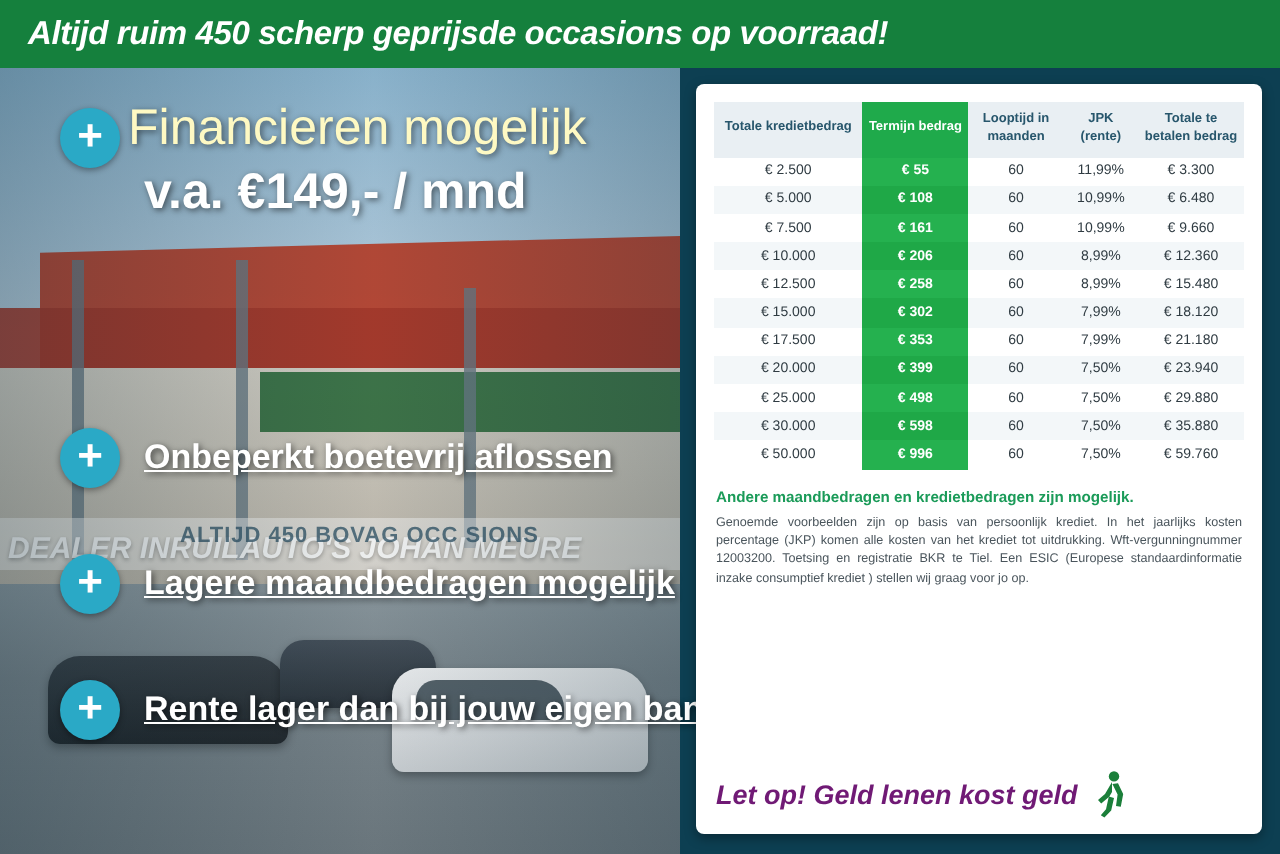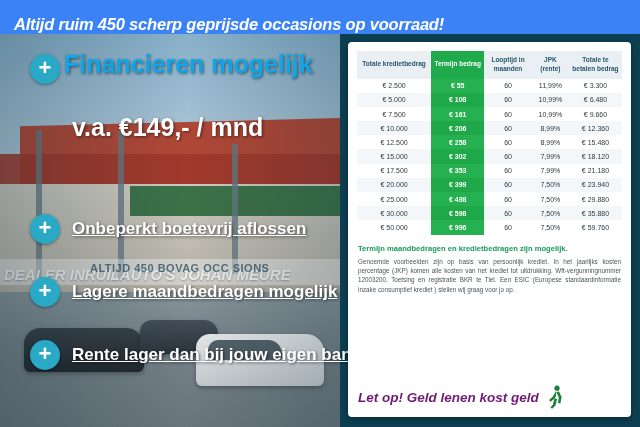--- a/index.html
+++ b/index.html
@@ -20,23 +20,23 @@
     overflow: hidden;
     background: #0d3f52;
   }
 
   
   .banner {
     position: absolute;
     left: 0; top: 0;
     width: 640px;
     height: 34px;
-    background: #3b82f6;
+    background: #15803d;
     display: flex;
-    align-items: flex-end;
+    align-items: center;
   }
   .banner-text {
     color: #ffffff;
     font-size: 16.5px;
     font-weight: bold;
     font-style: italic;
     letter-spacing: -0.2px;
     padding-left: 14px;
     white-space: nowrap;
   }
@@ -129,36 +129,35 @@
   
   .left-content {
     position: absolute;
     left: 0; top: 34px;
     width: 345px;
     height: 393px;
   }
   .headline {
     position: absolute;
     left: 64px; top: 16px;
-    color: #0ea5e9;
+    color: #fef9c3;
     font-size: 25px;
-    font-weight: bold;
+    font-weight: normal;
     text-shadow: 1px 1px 3px rgba(0,0,0,.55);
     white-space: nowrap;
     text-align: center;
   }
   .subheadline {
     position: absolute;
     left: 72px; top: 48px;
     color: #ffffff;
     font-size: 25px;
     font-weight: bold;
     text-shadow: 1px 1px 3px rgba(0,0,0,.55);
     white-space: nowrap;
-    margin-top: 31px;
   }
   .bullet-row {
     position: absolute;
     left: 30px;
     display: flex;
     align-items: center;
   }
   .bullet-icon {
     width: 30px; height: 30px;
     border-radius: 50%;
@@ -409,21 +408,21 @@
           <tr>
             <td>€ 50.000</td>
             <td class="hl">€ 996</td>
             <td>60</td>
             <td>7,50%</td>
             <td>€ 59.760</td>
           </tr>
         </tbody>
     </table>
 
-    <div class="note-title">Termijn maandbedragen en kredietbedragen zijn mogelijk.</div>
+    <div class="note-title">Andere maandbedragen en kredietbedragen zijn mogelijk.</div>
     <div class="note-body">Genoemde voorbeelden zijn op basis van persoonlijk krediet. In het jaarlijks kosten percentage (JKP) komen alle kosten van het krediet tot uitdrukking. Wft-vergunningnummer 12003200. Toetsing en registratie BKR te Tiel. Een ESIC (Europese standaardinformatie inzake consumptief krediet ) stellen wij graag voor jo op.</div>
 
     <div class="warn">
       <div class="warn-text">Let op! Geld lenen kost geld</div>
       <svg class="warn-icon" viewBox="0 0 20 24">
         <circle cx="12" cy="3.2" r="2.6" fill="#1b7f3a"></circle>
         <path d="M11 6 L7.5 12 L4 15 L5.6 16.8 L9.6 13.4 L11 11 Z" fill="#1b7f3a"></path>
         <path d="M11.2 7 L13.8 12.2 L13 18 L15.4 18.4 L16.6 12 L14 6.6 Z" fill="#1b7f3a"></path>
         <path d="M9.4 13.2 L8 19.6 L5.4 22.6 L7.2 23.8 L10.6 20.2 L12 14 Z" fill="#1b7f3a"></path>
       </svg>

